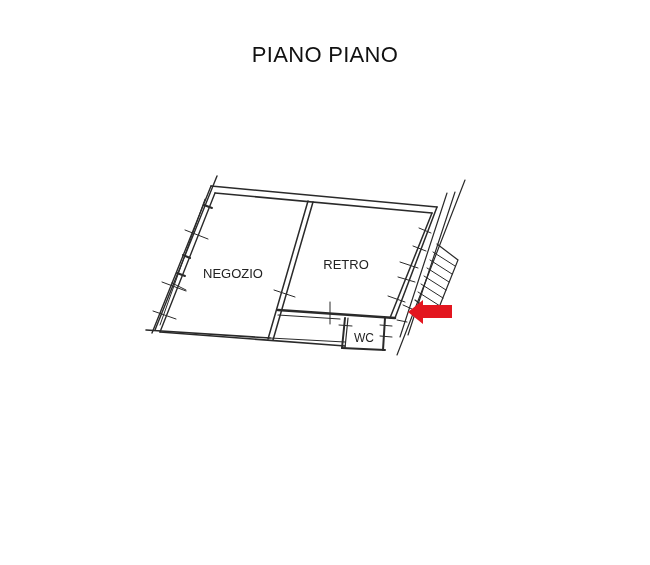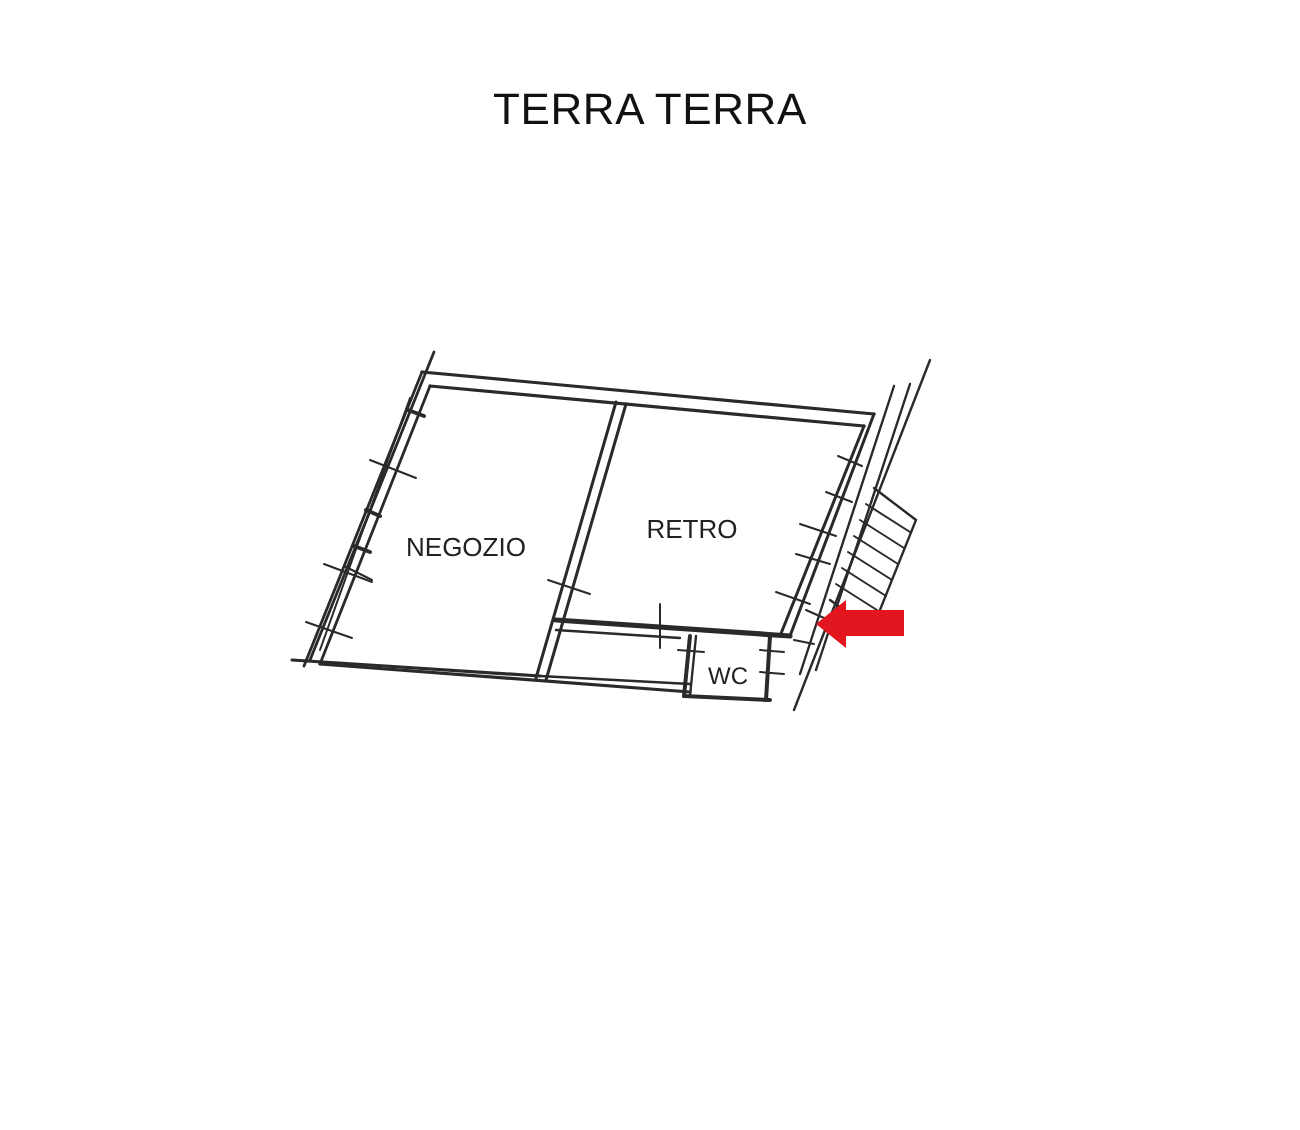--- a/index.html
+++ b/index.html
@@ -7,21 +7,21 @@
     .title {
       position: absolute; left: 0; width: 650px; top: 42px;
       text-align: center; font-size: 22px; color: #111111; letter-spacing: 0.3px;
     }
     svg.plan { position: absolute; left: 0; top: 0; }
     .room-label { font-family: "Liberation Sans", sans-serif; fill: #222222; }
   </style>
 </head>
 <body>
 
-<div class="title">TERRA TERRA</div>
+<div class="title">PIANO PIANO</div>
 
 <svg class="plan" width="650" height="565" viewBox="0 0 650 565">
   <g stroke="#2a2a2a" fill="none" stroke-linecap="round">
 
     <g>
       <line x1="211" y1="186" x2="437" y2="207" stroke-width="1.6"></line>
       <line x1="215" y1="193" x2="432" y2="213" stroke-width="1.6"></line>
     </g>
 
     <g>

